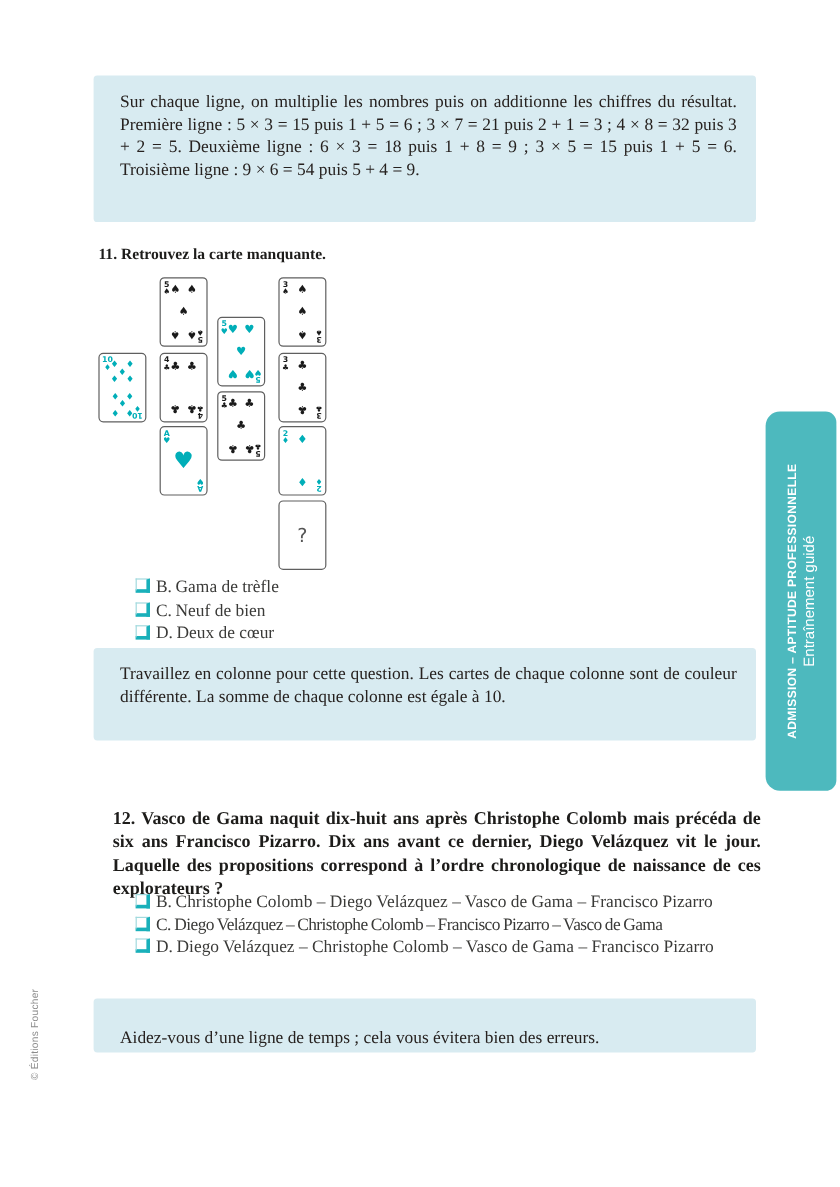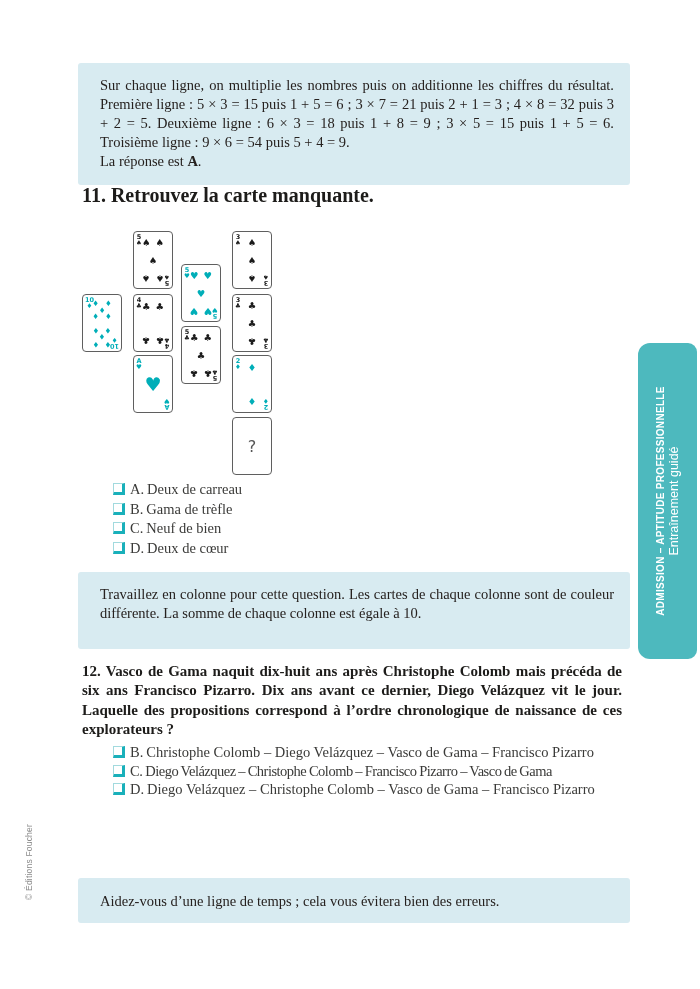--- a/index.html
+++ b/index.html
@@ -18,28 +18,28 @@
              transform:translate(-50%,-50%) rotate(-90deg);text-align:center;
              font-family:"Liberation Sans",sans-serif;color:#ffffff;}
   .tab-line1{font-size:10px;font-weight:bold;letter-spacing:.3px;line-height:13px;}
   .tab-line2{font-size:12.5px;line-height:15px;}
 
   
   .info-box{position:absolute;left:78px;width:552px;box-sizing:border-box;
             background:#d8ebf1;border-radius:3px;padding:13px 16px 12px 22px;
             font-size:14.5px;line-height:19px;color:#26211f;text-align:justify;}
   .box1{top:63px;height:122px;}
-  .box2{top:572px;height:77px;}
-  .box3{top:878px;height:45px;padding-top:14px;}
+  .box2{top:540px;height:77px;}
+  .box3{top:832px;height:45px;padding-top:24px;}
   .answer-line{text-align:left;}
 
   
-  .q-title{position:absolute;left:82px;top:184px;margin:0;font-size:20px;
+  .q-title{position:absolute;left:82px;top:204px;margin:0;font-size:13px;
            font-weight:bold;color:#1d1c1a;}
-  .q12-text{position:absolute;left:82px;top:662px;width:540px;margin:0;
+  .q12-text{position:absolute;left:82px;top:662px;width:540px;margin:12px;
             font-size:15px;font-weight:bold;line-height:19.4px;color:#1d1c1a;
             text-align:justify;}
 
   
   .cards{position:absolute;left:82px;top:231px;width:200px;height:246px;}
   .card{position:absolute;width:40px;height:58px;background:#ffffff;
         border:1px solid #5f5f5f;border-radius:4px;box-sizing:border-box;}
   .slot0{left:51px;top:0;}   .slot1{left:0;top:63px;}   .slot2{left:51px;top:63px;}
   .slot3{left:51px;top:124px;}.slot4{left:99px;top:33px;}.slot5{left:99px;top:95px;}
   .slot6{left:150px;top:0;}  .slot7{left:150px;top:63px;}.slot8{left:150px;top:124px;}
@@ -80,23 +80,20 @@
 
   <div class="side-tab">
     <div class="tab-inner">
       <div class="tab-line1">ADMISSION – APTITUDE PROFESSIONNELLE</div>
       <div class="tab-line2">Entraînement guidé</div>
     </div>
   </div>
 
   <div class="info-box box1">
     <span>Sur chaque ligne, on multiplie les nombres puis on additionne les chiffres du résultat. Première ligne : 5 × 3 = 15 puis 1 + 5 = 6 ; 3 × 7 = 21 puis 2 + 1 = 3 ; 4 × 8 = 32 puis 3 + 2 = 5. Deuxième ligne : 6 × 3 = 18 puis 1 + 8 = 9 ; 3 × 5 = 15 puis 1 + 5 = 6. Troisième ligne : 9 × 6 = 54 puis 5 + 4 = 9.</span>
-    <div class="answer-line">
-      <span>La réponse est </span><b>A</b><span>.</span>
-    </div>
   </div>
 
   <h3 class="q-title">11. Retrouvez la carte manquante.</h3>
 
   <div class="cards">
     <div class="card slot0">
         <div class="corner tl" style="color: rgb(26, 26, 26);">
           <div>5</div>
           <div>♠</div>
         </div>
@@ -222,21 +219,20 @@
         </div>
         <span class="pip" style="left: 50%; top: 20%; font-size: 9.5px; color: rgb(0, 174, 184);">♦</span>
         <span class="pip flip" style="left: 50%; top: 80%; font-size: 9.5px; color: rgb(0, 174, 184);">♦</span>
       </div>
     <div class="card slot9">
         <div class="qmark">?</div>
       </div>
   </div>
 
   <div class="options q11-options">
-    <p class="option"><span class="checkbox"></span><span class="opt-label">A.</span><span>Deux de carreau</span></p>
     <p class="option"><span class="checkbox"></span><span class="opt-label">B.</span><span>Gama de trèfle</span></p>
     <p class="option"><span class="checkbox"></span><span class="opt-label">C.</span><span>Neuf de bien</span></p>
     <p class="option"><span class="checkbox"></span><span class="opt-label">D.</span><span>Deux de cœur</span></p>
   </div>
 
   <div class="info-box box2">
     <span>Travaillez en colonne pour cette question. Les cartes de chaque colonne sont de couleur différente. La somme de chaque colonne est égale à 10.</span>
   </div>
 
   <p class="q12-text">12. Vasco de Gama naquit dix-huit ans après Christophe Colomb mais précéda de six ans Francisco Pizarro. Dix ans avant ce dernier, Diego Velázquez vit le jour. Laquelle des propositions correspond à l’ordre chronologique de naissance de ces explorateurs ?</p>

